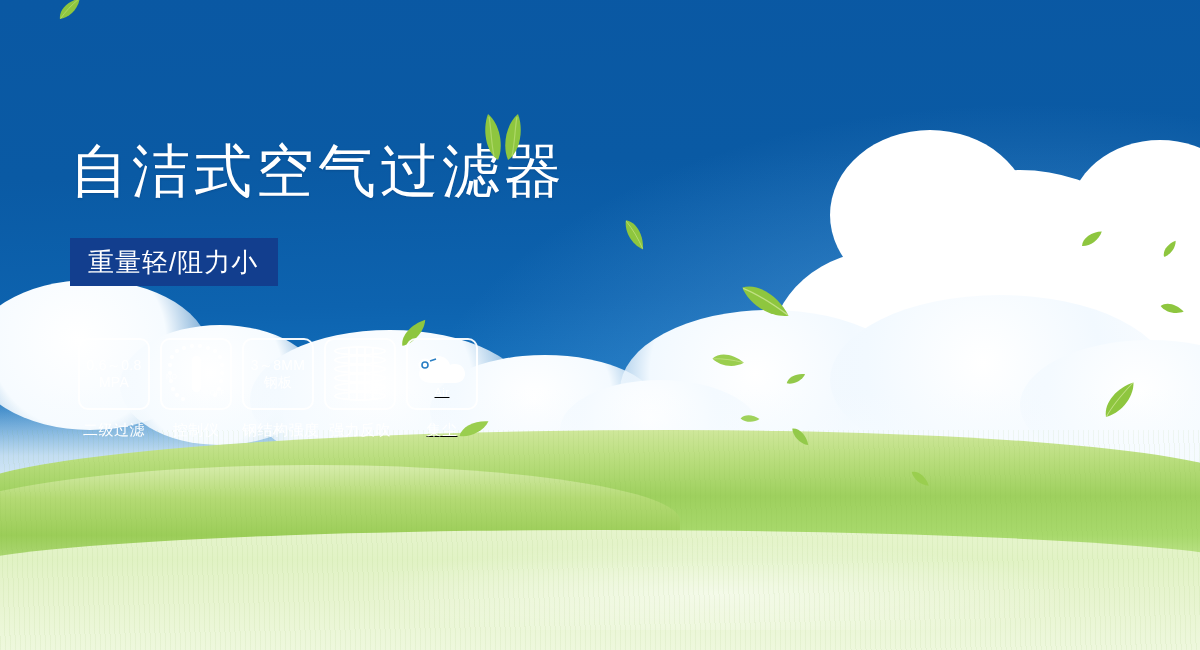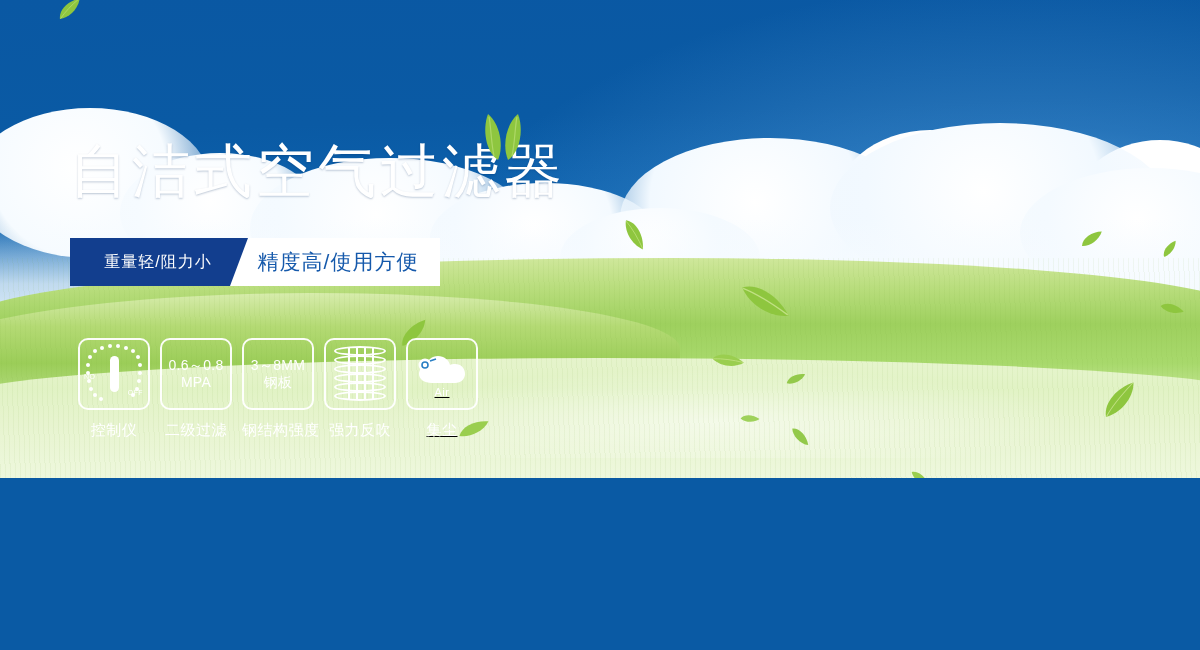--- a/index.html
+++ b/index.html
@@ -4,21 +4,21 @@
 <title>Banner</title>
 <style>
   * { margin:0; padding:0; box-sizing:border-box; }
   html, body {
     width:1200px; height:650px;
     font-family:"Liberation Sans","DejaVu Sans",sans-serif;
     overflow:hidden; background:#0a5aa4;
   }
 
   .banner {
-    position:relative; width:1200px; height:478px; overflow:hidden;
+    position:relative; width:1200px; height:650px; overflow:hidden;
   }
 
   
   .sky {
     position:absolute; inset:0;
     background:
       radial-gradient(ellipse 900px 520px at 86% 72%, rgba(120,185,235,0.95) 0%, rgba(90,160,220,0.35) 42%, rgba(10,92,166,0) 70%),
       radial-gradient(ellipse 700px 420px at 22% 95%, rgba(150,200,235,0.6) 0%, rgba(10,92,166,0) 65%),
       linear-gradient(178deg, #0a58a3 0%, #0a5aa4 26%, #0d63af 46%, #1473bf 62%, #2a8ad2 76%, #62aede 88%, #9ecced 97%);
   }
@@ -101,21 +101,21 @@
   }
 
   
   .subbar {
     position:absolute; left:70px; top:238px; height:48px;
     display:flex; align-items:stretch;
   }
   .sub-left {
     background:#123e8e; color:#ffffff;
     display:flex; align-items:center; justify-content:center;
-    padding:0 20px 0 18px; font-size:16px; letter-spacing:1px;
+    padding:0 20px 0 18px; font-size:26px; letter-spacing:1px;
     min-width:178px;
   }
   .sub-right {
     background:#ffffff; color:#1559ab;
     display:flex; align-items:center; justify-content:center;
     padding:0 18px 0 24px; font-size:21px; letter-spacing:1px;
     clip-path: polygon(18px 0, 100% 0, 100% 100%, 0 100%);
     margin-left:-18px; min-width:210px;
   }
 
@@ -284,24 +284,31 @@
     <svg width="62" height="50" viewBox="0 0 62 50">
       <path d="M26 48 C14 40 10 18 16 2 C28 12 32 34 26 48 Z" fill="#8ec63f"></path>
       <path d="M22 44 C19 30 19 14 17 5" stroke="#aed867" stroke-width="1.2" fill="none"></path>
       <path d="M36 48 C48 40 52 18 46 2 C34 12 30 34 36 48 Z" fill="#8ec63f"></path>
       <path d="M40 44 C43 30 43 14 45 5" stroke="#aed867" stroke-width="1.2" fill="none"></path>
     </svg>
   </div>
 
   <div class="subbar">
     <div class="sub-left">重量轻/阻力小</div>
-    <div class="sub-right">精度高/使用方便</div>
   </div>
 
   <div class="features">
+
+    <div class="feature">
+      <div class="fbox">
+        <div class="fbox-text">0.6～0.8
+MPA</div>
+      </div>
+      <div class="flabel">二级过滤</div>
+    </div>
 
     <div class="feature">
       <div class="fbox">
         <div class="dial">
           <span class="dot" style="transform:translate(-26px,-9px)"></span>
           <span class="dot" style="transform:translate(-26px,-1px)"></span>
           <span class="dot" style="transform:translate(-25px,7px)"></span>
           <span class="dot" style="transform:translate(-23px,15px)"></span>
           <span class="dot" style="transform:translate(-19px,21px)"></span>
           <span class="dot" style="transform:translate(-13px,25px)"></span>
@@ -321,28 +328,20 @@
           <span class="lever"></span>
           <span class="no">NO</span>
           <span class="off">OFF</span>
         </div>
       </div>
       <div class="flabel">控制仪</div>
     </div>
 
     <div class="feature">
       <div class="fbox">
-        <div class="fbox-text">0.6～0.8
-MPA</div>
-      </div>
-      <div class="flabel">二级过滤</div>
-    </div>
-
-    <div class="feature">
-      <div class="fbox">
         <div class="fbox-text">3～8MM
 钢板</div>
       </div>
       <div class="flabel">钢结构强度</div>
     </div>
 
     <div class="feature">
       <div class="fbox">
         <div class="coil">
           <span class="bar" style="left:14px;"></span>

